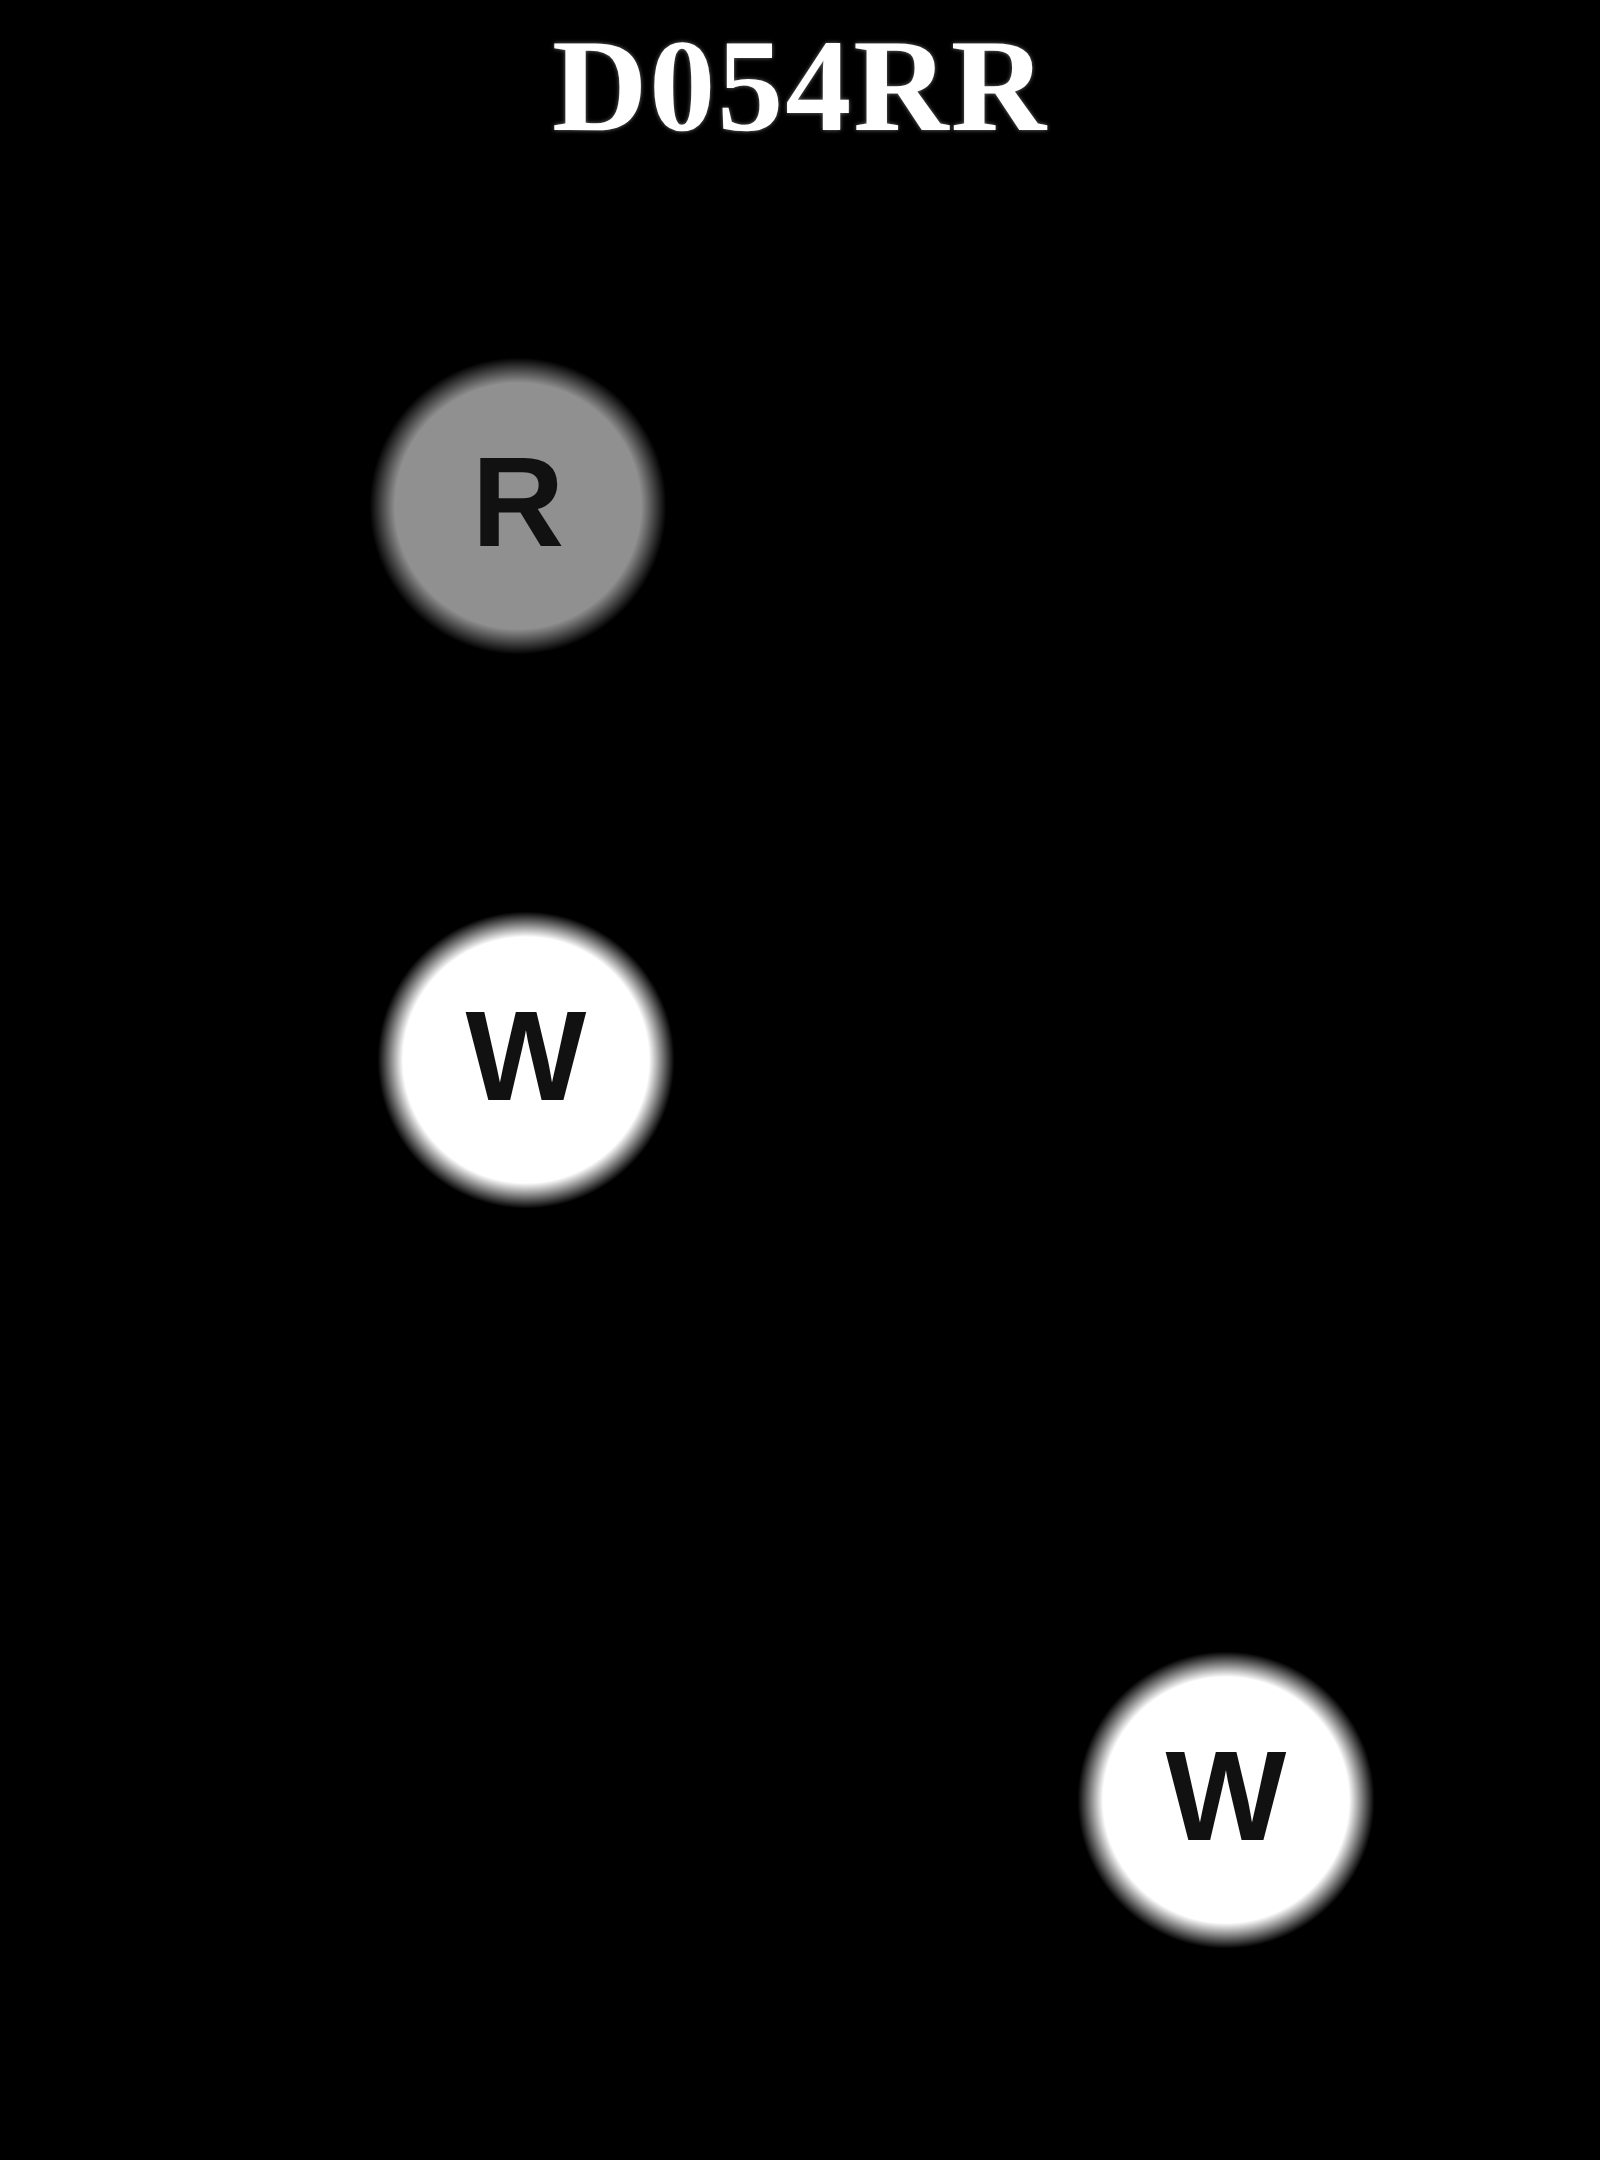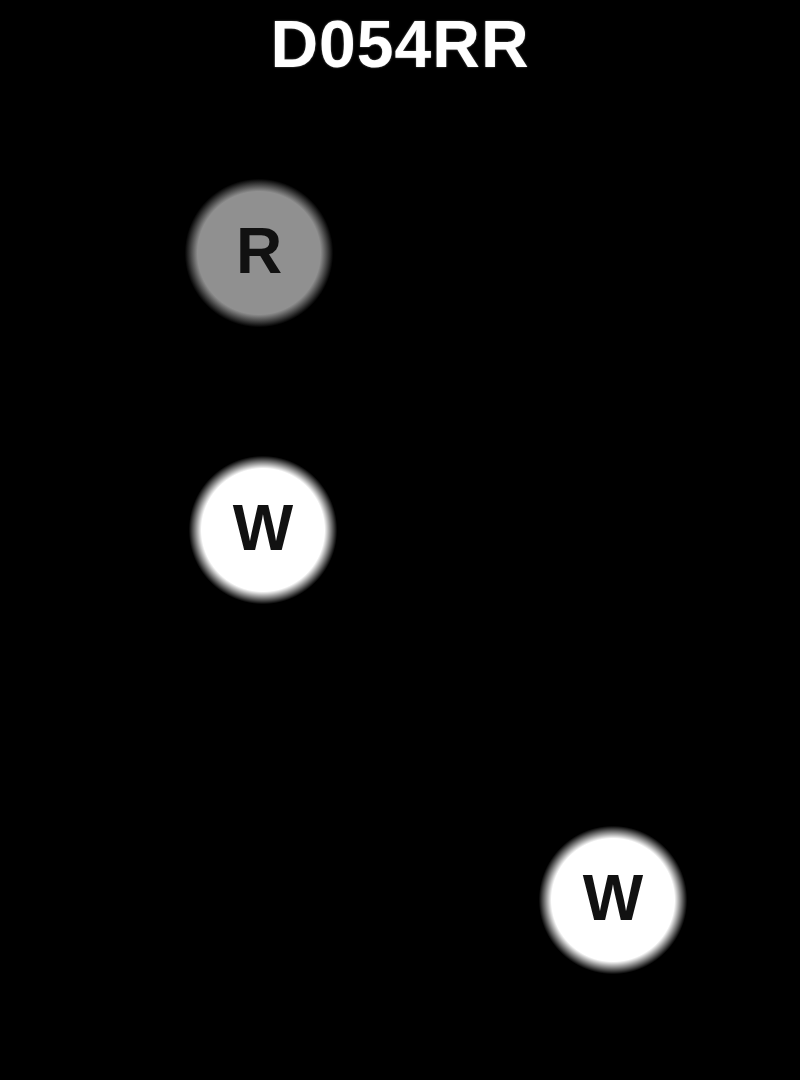--- a/index.html
+++ b/index.html
@@ -14,21 +14,21 @@
     overflow: hidden;
     background: #000000;
     font-family: "Liberation Sans", sans-serif;
   }
   .stimulus-title {
     position: absolute;
     top: 11px;
     left: 0;
     width: 100%;
     text-align: center;
-    font-family: Liberation Sans, sans-serif;
+    font-family: Liberation Serif, serif;
     font-weight: bold;
     font-size: 66px;
     line-height: 1;
     color: #ffffff;
     letter-spacing: 1px;
     text-shadow: 0 0 2px rgba(255,255,255,0.45);
   }
   .signal-circle {
     position: absolute;
     width: 150px;

